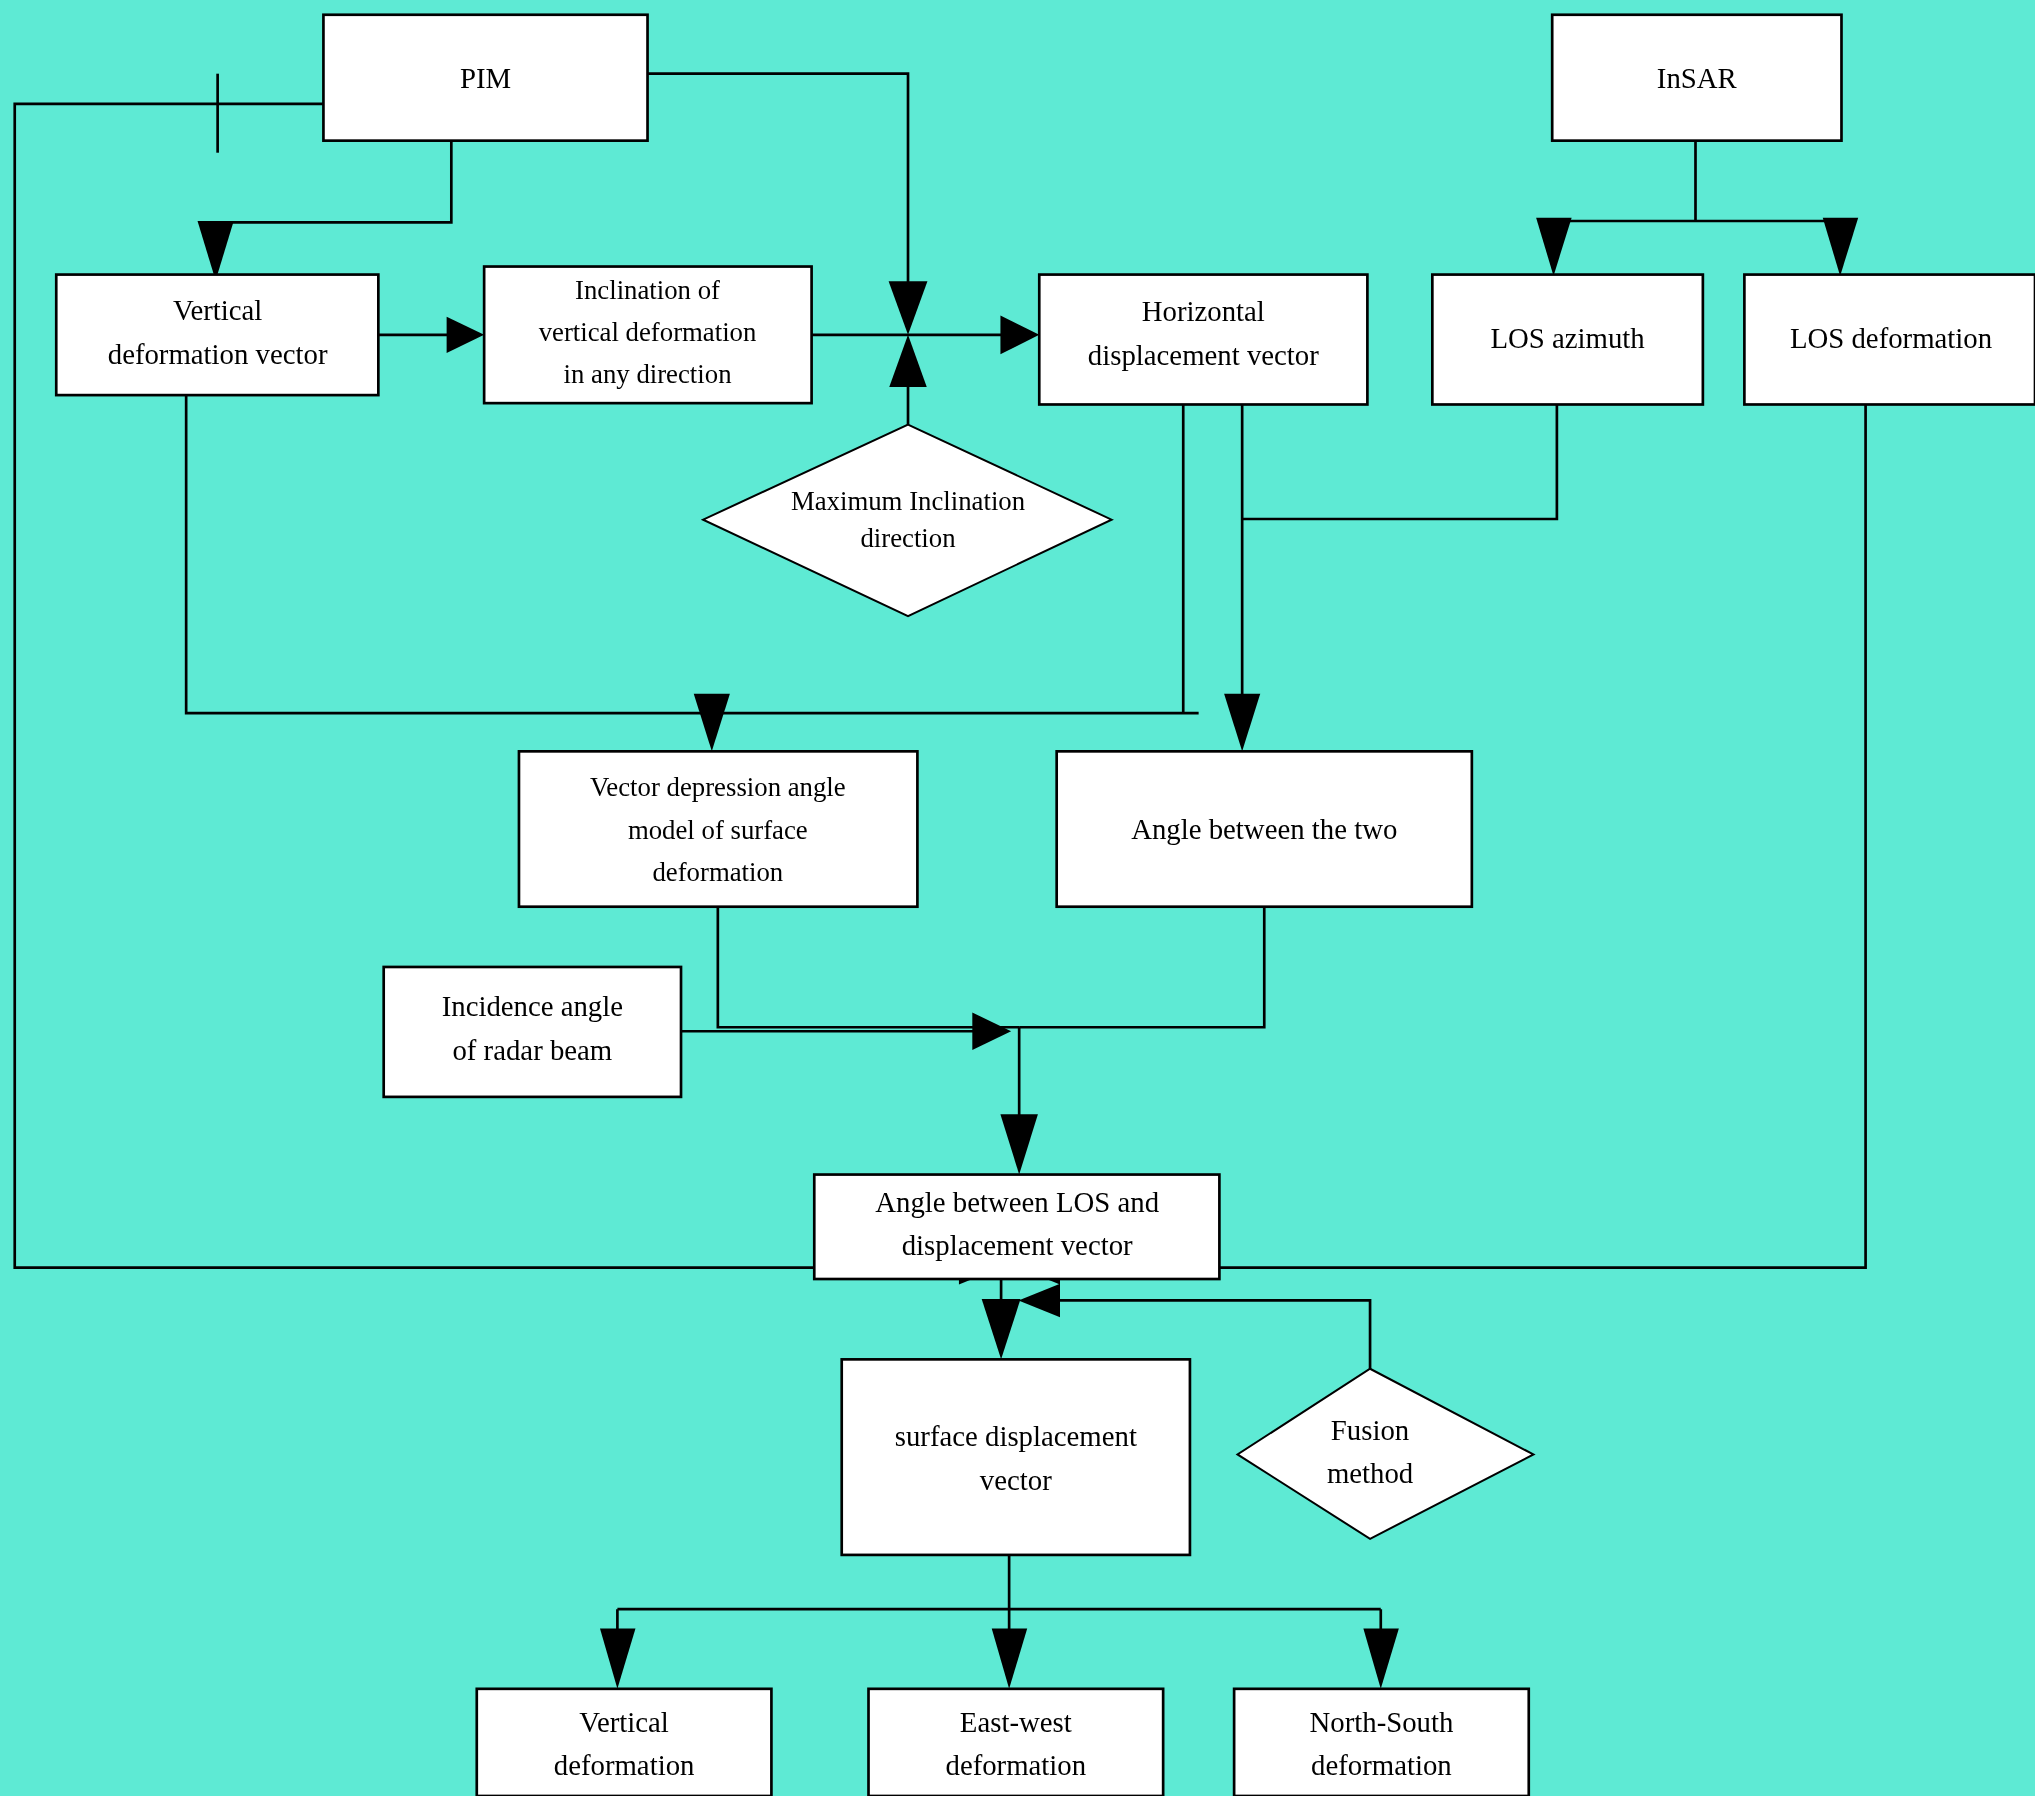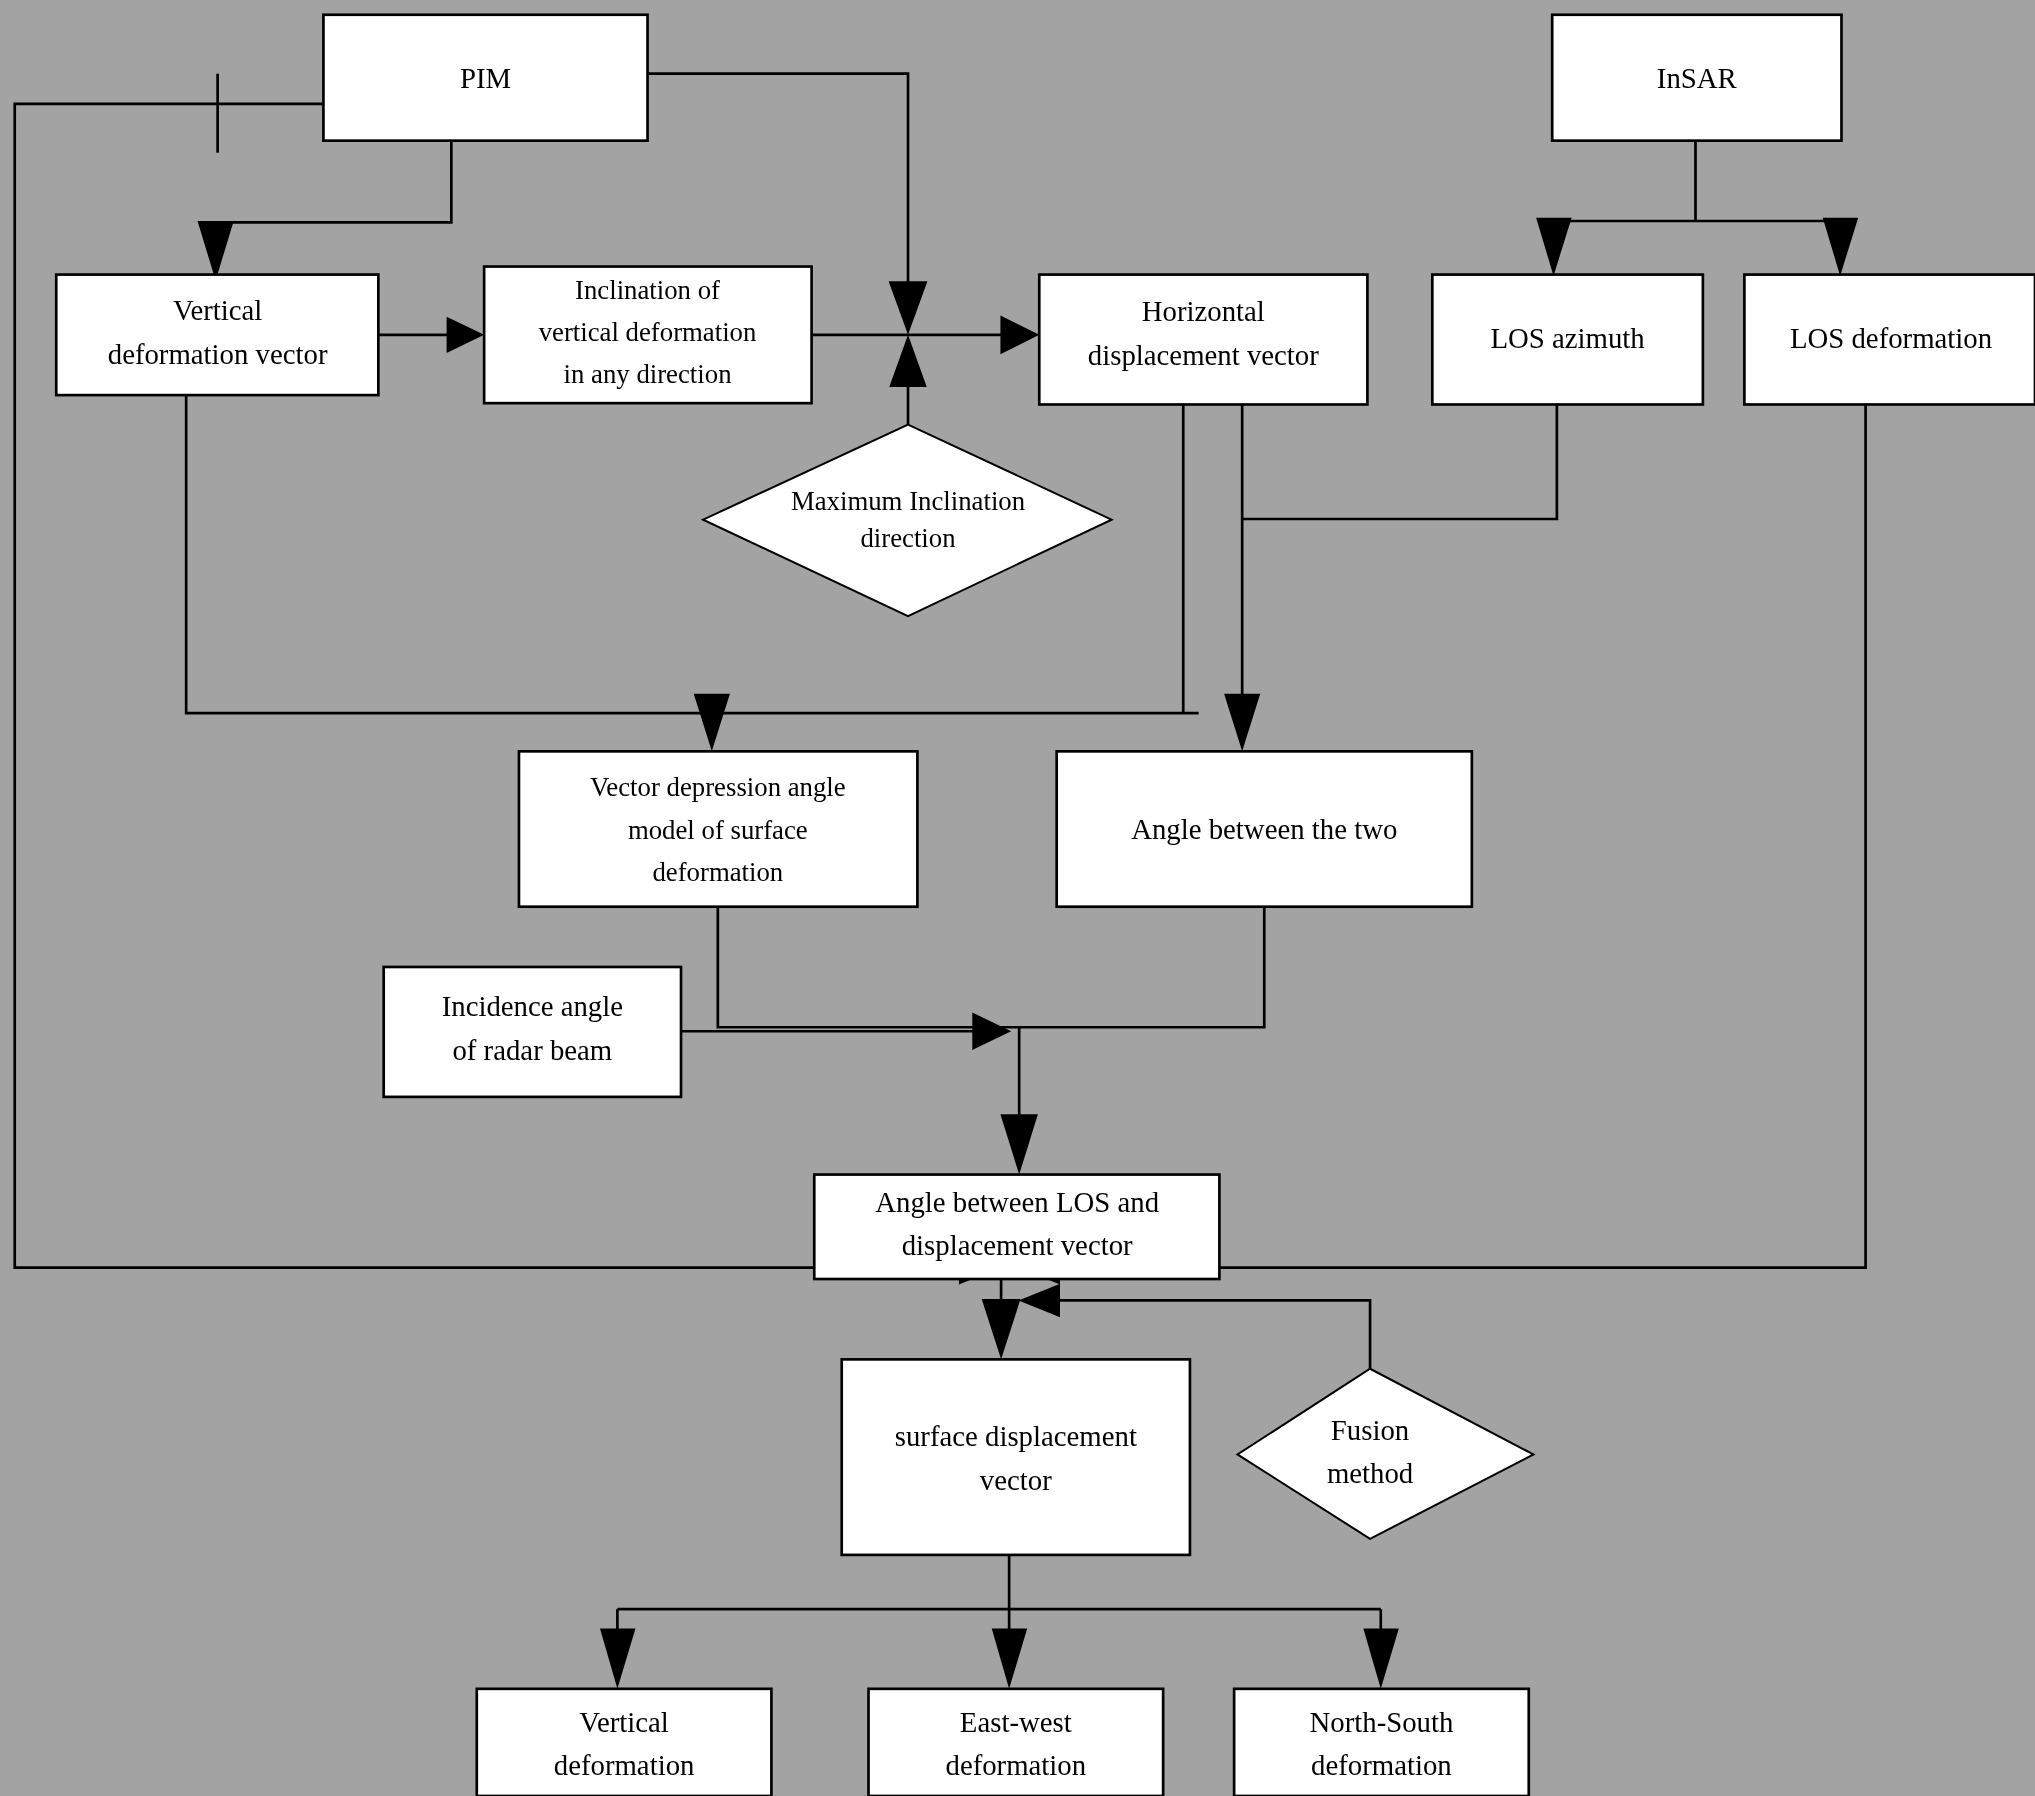--- a/index.html
+++ b/index.html
@@ -4,21 +4,21 @@
 <style>
   html, body {
     margin: 0;
     padding: 0;
     background: #ffffff;
   }
   #canvas-wrap {
     position: relative;
     width: 2035px;
     height: 1796px;
-    background: #a3a3a3;
+    background: #5eead4;
     overflow: hidden;
   }
   svg#flow {
     position: absolute;
     left: 0;
     top: 0;
     width: 2035px;
     height: 1796px;
     display: block;
   }

